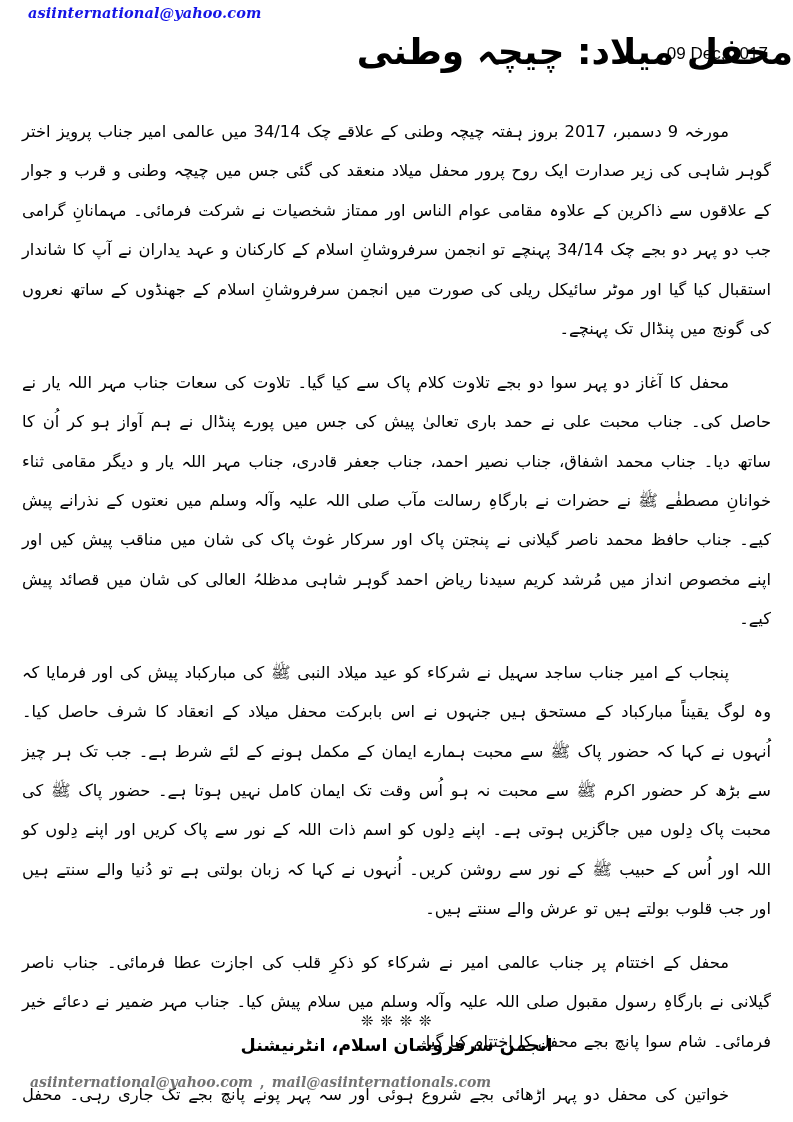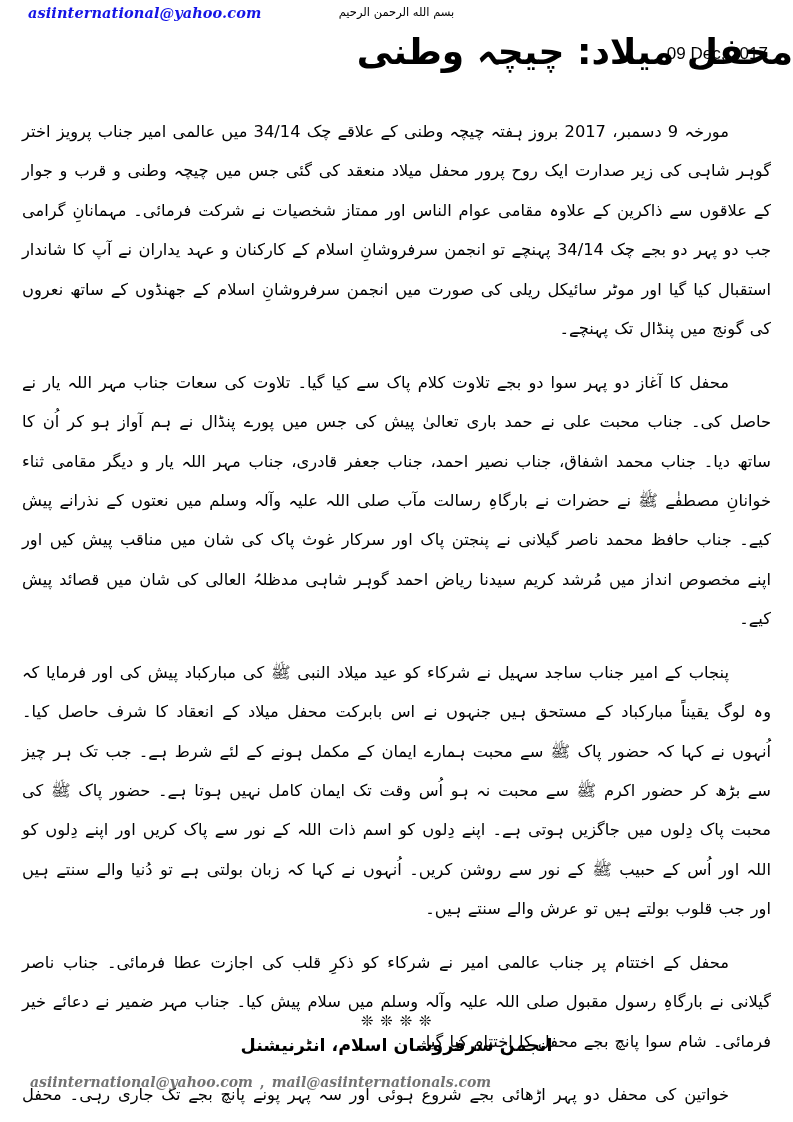--- a/index.html
+++ b/index.html
@@ -181,21 +181,20 @@
   }
 </style>
 </head>
 <body>
 
 <div class="page">
 
   <div class="header">
     <div class="header-email">asiinternational@yahoo.com</div>
 
-    <div class="header-bismillah">بسم الله الرحمن الرحیم</div>
 
     <div class="header-title">محفل میلاد:  چیچہ وطنی</div>
 
     <div class="header-date">09 Dec, 2017</div>
   </div>
 
   <div class="body-wrap">
     <p class="para indent">مورخہ 9 دسمبر، 2017 بروز ہفتہ چیچہ وطنی کے علاقے چک 34/14 میں عالمی امیر جناب پرویز اختر گوہر شاہی کی زیر صدارت ایک روح پرور محفل میلاد منعقد کی گئی جس میں چیچہ وطنی و قرب و جوار کے علاقوں سے ذاکرین کے علاوہ مقامی عوام الناس اور ممتاز شخصیات نے شرکت فرمائی۔ مہمانانِ گرامی جب دو پہر دو بجے چک 34/14 پہنچے تو انجمن سرفروشانِ اسلام کے کارکنان و عہد یداران نے آپ کا شاندار استقبال کیا گیا اور موٹر سائیکل ریلی کی صورت میں انجمن سرفروشانِ اسلام کے جھنڈوں کے ساتھ نعروں کی گونج میں پنڈال تک پہنچے۔</p>
     <p class="para indent">محفل کا آغاز دو پہر سوا دو بجے تلاوت کلام پاک سے کیا گیا۔ تلاوت کی سعات جناب مہر اللہ یار نے حاصل کی۔ جناب محبت علی نے حمد باری تعالیٰ پیش کی  جس میں پورے پنڈال نے ہم آواز ہو کر اُن کا ساتھ دیا۔ جناب محمد اشفاق، جناب نصیر احمد، جناب جعفر قادری، جناب مہر اللہ یار و  دیگر مقامی ثناء خوانانِ مصطفٰے ﷺ نے حضرات نے بارگاہِ رسالت مآب صلی اللہ علیہ وآلہ وسلم میں نعتوں کے نذرانے پیش کیے۔ جناب حافظ محمد  ناصر گیلانی نے پنجتن پاک اور سرکار غوث پاک کی شان میں مناقب پیش کیں اور اپنے مخصوص انداز میں مُرشد کریم سیدنا ریاض احمد گوہر شاہی مدظلہُ العالی کی شان میں قصائد پیش کیے۔</p>
     <p class="para indent">پنجاب کے امیر جناب ساجد سہیل نے شرکاء کو عید میلاد النبی ﷺ کی مبارکباد پیش کی اور فرمایا کہ وہ لوگ یقیناً مبارکباد کے مستحق ہیں جنہوں نے اس بابرکت محفل میلاد کے انعقاد کا شرف حاصل کیا۔ اُنہوں نے کہا کہ حضور پاک ﷺ سے محبت ہمارے ایمان کے مکمل ہونے کے لئے شرط ہے۔ جب تک ہر چیز سے بڑھ کر حضور اکرم ﷺ سے محبت نہ ہو اُس وقت تک ایمان کامل نہیں ہوتا ہے۔ حضور پاک ﷺ کی محبت پاک دِلوں میں جاگزیں ہوتی ہے۔ اپنے دِلوں کو اسم ذات اللہ کے نور سے پاک کریں اور اپنے دِلوں کو اللہ اور اُس کے حبیب ﷺ کے نور سے روشن کریں۔ اُنہوں نے کہا کہ زبان بولتی ہے تو دُنیا والے سنتے ہیں اور جب قلوب بولتے ہیں تو عرش والے سنتے ہیں۔</p>

